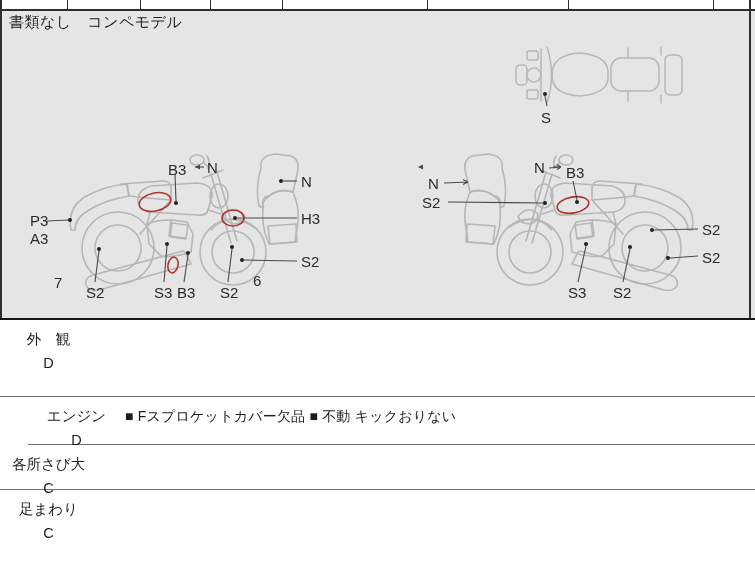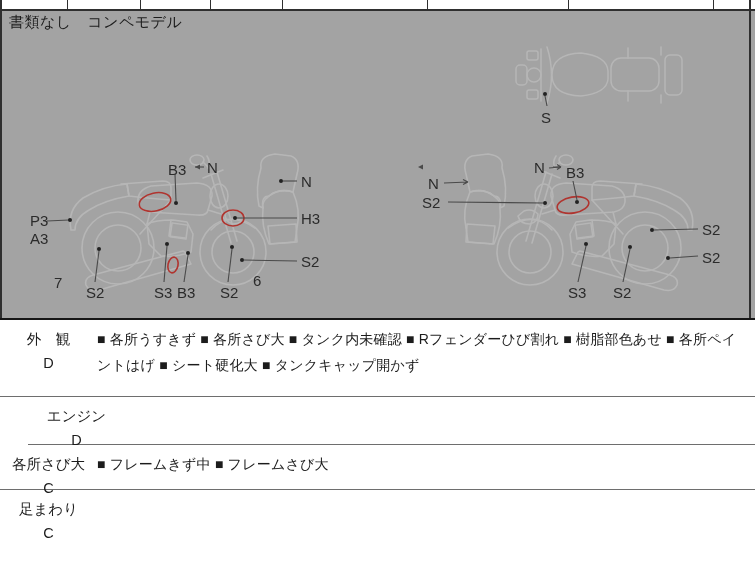--- a/index.html
+++ b/index.html
@@ -1,17 +1,17 @@
 <!DOCTYPE html>
 <html><head>
 <meta charset="utf-8">
 <style>
   html,body{margin:0;padding:0;background:#fff;}
   .sheet{
-    position:relative;width:755px;height:561px;overflow:hidden;background:#a3a3a3;
+    position:relative;width:755px;height:561px;overflow:hidden;background:#e5e5e5;
     font-family:"Liberation Sans","DejaVu Sans",sans-serif;color:#1c1c1c;
   }
   .outer-left{position:absolute;left:0;top:0;width:2px;height:561px;background:#2f2f2f;}
   .outer-right{position:absolute;left:749px;top:0;width:2px;height:561px;background:#2f2f2f;}
   
   .top-strip{position:absolute;left:0;top:0;width:755px;height:9px;border-bottom:2px solid #2f2f2f;background:#fff;}
   .top-strip .tick{position:absolute;top:0;width:1px;height:9px;background:#2f2f2f;}
   .note{position:absolute;left:9px;top:13px;font-size:15px;letter-spacing:.5px;color:#1c1c1c;white-space:pre;}
   
   .diag{position:absolute;}
@@ -189,34 +189,33 @@
       <text class="lbl" x="205" y="150">S2</text>
     </svg>
   </div>
 
   <div class="inspection">
     <div class="irow h77">
       <div class="cat-cell">
         <div class="cat">外　観</div>
         <div class="grade">D</div>
       </div>
-      <div class="items-cell">■ 各所うすきず  ■ 各所さび大  ■ タンク内未確認  ■ Rフェンダーひび割れ  ■ 樹脂部色あせ  ■ 各所ペイントはげ  ■ シート硬化大  ■ タンクキャップ開かず</div>
     </div>
     <div class="irow h48">
       <div class="cat-cell">
         <div class="cat">エンジン</div>
         <div class="grade">D</div>
       </div>
+      <div class="items-cell">■ Fスプロケットカバー欠品  ■ 不動 キックおりない</div>
     </div>
     <div class="irow h45">
       <div class="cat-cell">
         <div class="cat">各所さび大</div>
         <div class="grade">C</div>
       </div>
-      <div class="items-cell">■ フレームきず中  ■ フレームさび大</div>
     </div>
     <div class="irow h71">
       <div class="cat-cell">
         <div class="cat">足まわり</div>
         <div class="grade">C</div>
       </div>
     </div>
   </div>
 
 </div>

